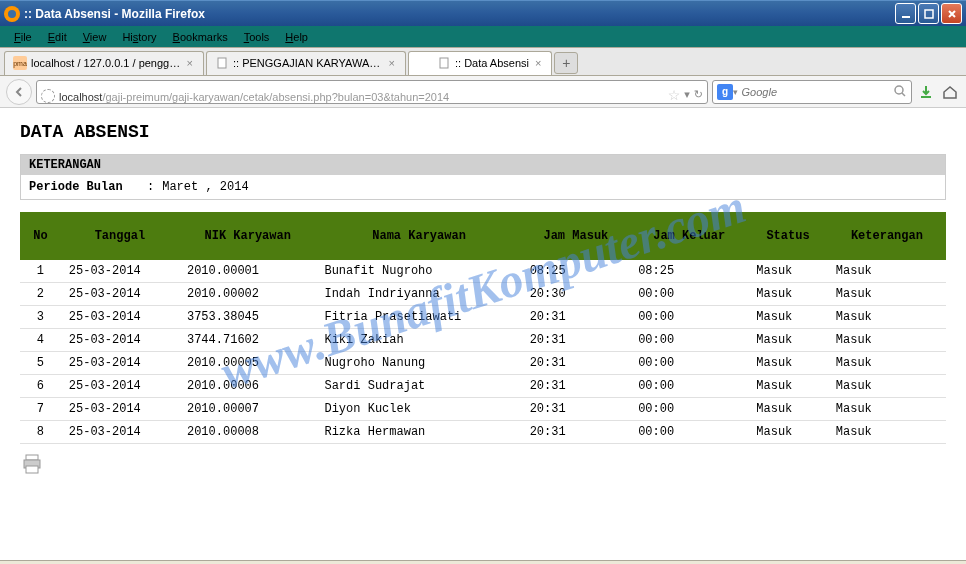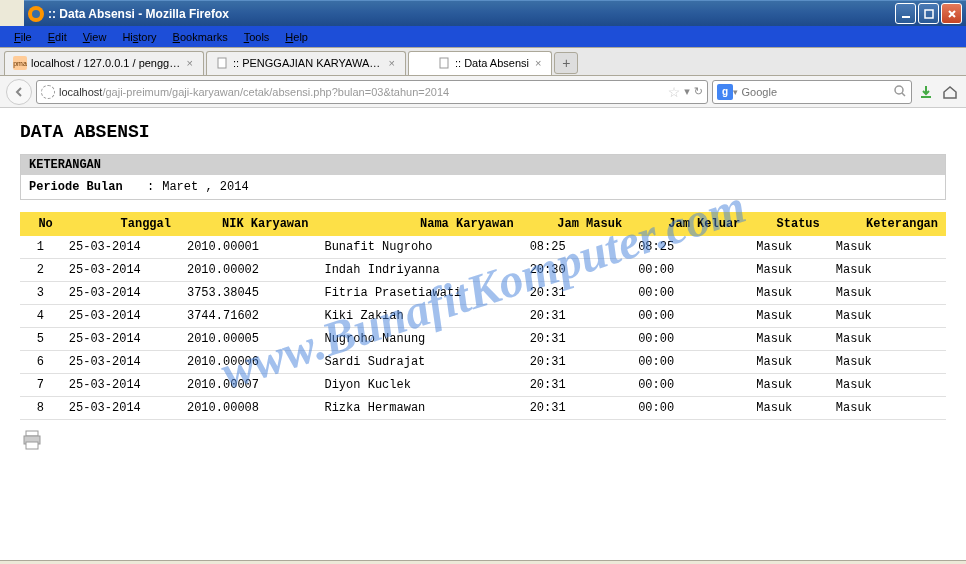--- a/index.html
+++ b/index.html
@@ -1,61 +1,61 @@
 <!DOCTYPE html>
 <html><head>
   <meta charset="utf-8">
   <style>
     * { margin: 0; padding: 0; box-sizing: border-box; }
     body { font-family: Tahoma, sans-serif; font-size: 11px; background: #ece9d8; width: 966px; height: 564px; overflow: hidden; position: relative; }
     
-    .titlebar { background: linear-gradient(to bottom, #3a6ea5 0%, #2a5a9a 50%, #1e4a8a 100%); height: 26px; display: flex; align-items: center; padding: 0 4px; color: white; border-top: 1px solid #5a8ec5; margin-left: 24px; }
+    .titlebar { background: linear-gradient(to bottom, #3a6ea5 0%, #2a5a9a 50%, #1e4a8a 100%); height: 26px; display: flex; align-items: center; padding: 0 4px; color: white; border-top: 1px solid #5a8ec5; }
     .titlebar-icon { width: 16px; height: 16px; background: #ff9500; border-radius: 50%; margin-right: 4px; display: inline-flex; align-items: center; justify-content: center; font-size: 10px; }
     .titlebar-text { flex: 1; font-weight: bold; font-size: 12px; }
     .titlebar-buttons { display: flex; gap: 2px; }
     .titlebar-btn { width: 21px; height: 21px; border: 1px solid #fff; border-radius: 3px; display: flex; align-items: center; justify-content: center; cursor: pointer; }
     .titlebar-btn.min { background: linear-gradient(#4a7ab5, #2a5a95); }
     .titlebar-btn.max { background: linear-gradient(#4a7ab5, #2a5a95); }
     .titlebar-btn.close { background: linear-gradient(#e57a5a, #c54525); }
     .titlebar-btn svg { width: 12px; height: 12px; }
     
-    .menubar { background: #1d4ed8; height: 22px; display: flex; align-items: center; padding: 0 6px; border-bottom: 1px solid #aca899; }
+    .menubar { background: #0f766e; height: 22px; display: flex; align-items: center; padding: 0 6px; border-bottom: 1px solid #aca899; }
     .menu-item { padding: 2px 8px; cursor: pointer; }
     .menu-item u { text-decoration: underline; }
     
     .tabbar { background: #e8e8e8; height: 28px; display: flex; align-items: center; padding: 2px 4px 0; border-bottom: 1px solid #aca899; }
     .tab { background: #f0f0f0; border: 1px solid #aca899; border-bottom: none; padding: 4px 8px; margin-right: 2px; display: flex; align-items: center; gap: 4px; max-width: 200px; border-radius: 3px 3px 0 0; cursor: pointer; font-size: 11px; height: 24px; }
     .tab.active { background: #fff; padding-left: 28px; }
     .tab-favicon { width: 14px; height: 14px; }
     .tab-label { overflow: hidden; white-space: nowrap; text-overflow: ellipsis; flex: 1; }
     .tab-close { color: #888; cursor: pointer; padding: 0 2px; }
     .tab-new { width: 24px; height: 22px; background: #ddd; border: 1px solid #aca899; border-radius: 3px; display: flex; align-items: center; justify-content: center; cursor: pointer; font-size: 14px; color: #666; }
     
     .navbar { background: #f4f4f4; height: 32px; display: flex; align-items: center; padding: 0 6px; gap: 4px; border-bottom: 1px solid #ccc; }
     .nav-btn { width: 26px; height: 26px; border: 1px solid #ccc; border-radius: 50%; background: #f8f8f8; display: flex; align-items: center; justify-content: center; cursor: pointer; }
-    .urlbar { flex: 1; height: 24px; border: 1px solid #999; background: white; display: flex; align-items: center; padding: 0 4px; border-radius: 3px; }
+    .urlbar { flex: 1; height: 24px; border: 1px solid #999; background: white; display: flex; align-items: flex-end; padding: 0 4px; border-radius: 3px; }
     .urlbar-icon { width: 14px; height: 14px; border: 1px dashed #999; border-radius: 50%; margin-right: 4px; }
     .urlbar-text { flex: 1; font-size: 11px; color: #333; }
     .urlbar-text .gray { color: #999; }
     .urlbar-right { display: flex; align-items: center; gap: 4px; }
     .searchbox { width: 200px; height: 24px; border: 1px solid #999; background: white; display: flex; align-items: center; padding: 0 4px; border-radius: 3px; }
     .search-engine { width: 16px; height: 16px; background: #4285f4; color: white; font-size: 10px; font-weight: bold; display: flex; align-items: center; justify-content: center; border-radius: 2px; }
-    .search-input { flex: 1; border: none; outline: none; padding: 0 4px; font-size: 11px; color: #999; }
+    .search-input { flex: 1; border: none; outline: none; padding: 0 4px; font-size: 11px; color: #999; font-style: italic; }
     .search-go { cursor: pointer; }
     .toolbar-icon { width: 20px; height: 20px; cursor: pointer; display: flex; align-items: center; justify-content: center; }
     
     .content { background: white; height: calc(564px - 26px - 22px - 28px - 32px - 4px); padding: 14px 20px; position: relative; overflow: auto; }
     .page-title { font-family: "Courier New", monospace; font-size: 18px; font-weight: bold; margin-bottom: 12px; }
     .info-box { border: 1px solid #ccc; margin-bottom: 12px; font-family: "Courier New", monospace; }
     .info-header { background: #d0d0d0; padding: 3px 8px; font-weight: bold; font-size: 12px; }
     .info-row { padding: 5px 8px; font-size: 12px; display: flex; gap: 8px; }
     .info-label { width: 110px; font-weight: bold; }
     
     .data-table { width: 100%; border-collapse: collapse; font-family: "Courier New", monospace; font-size: 12px; }
-    .data-table th { background: #fde047; text-align: right; padding: 5px 8px; font-weight: bold; }
+    .data-table th { background: #4d7c0f; text-align: center; padding: 17px 8px; font-weight: bold; }
     .data-table td { padding: 4px 8px; border-bottom: 1px solid #e0e0e0; }
     .data-table td.center { text-align: center; }
     
     .print-icon { margin-top: 8px; width: 24px; height: 24px; cursor: pointer; color: #888; }
     
     .watermark { position: absolute; top: 40%; left: 50%; transform: translate(-50%, -50%) rotate(-18deg); font-size: 48px; font-weight: bold; font-style: italic; color: rgba(70, 130, 220, 0.5); pointer-events: none; white-space: nowrap; font-family: Georgia, serif; z-index: 100; }
     
     .statusbar { height: 4px; background: #ece9d8; border-top: 1px solid #aca899; }
   </style>
 </head>

